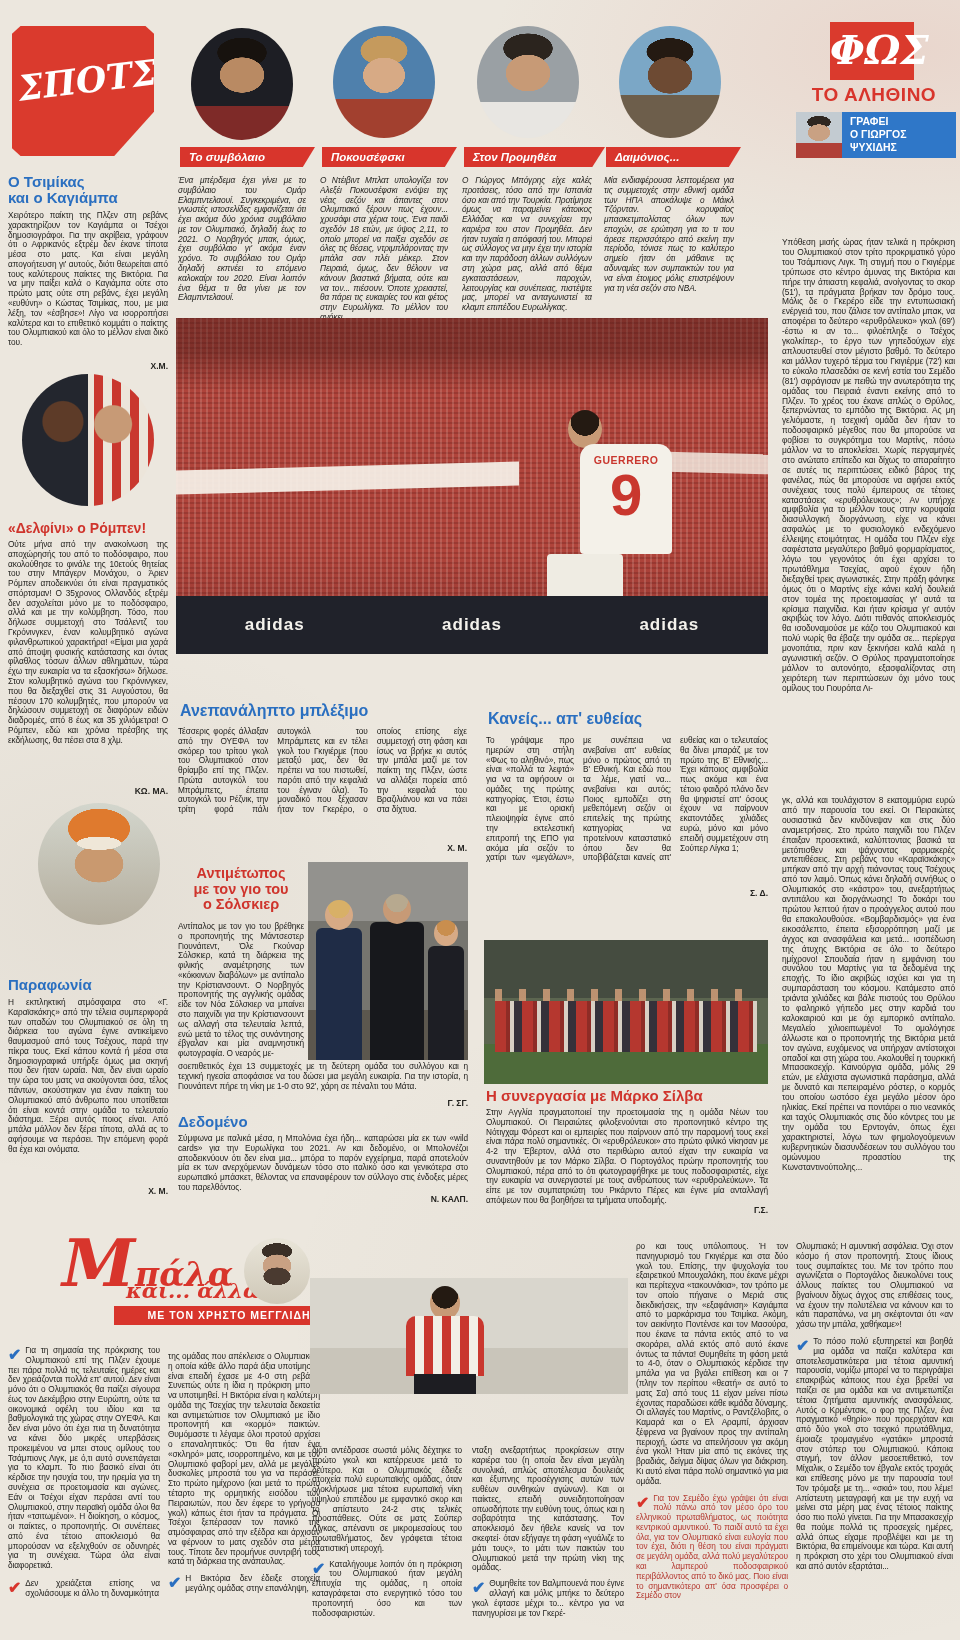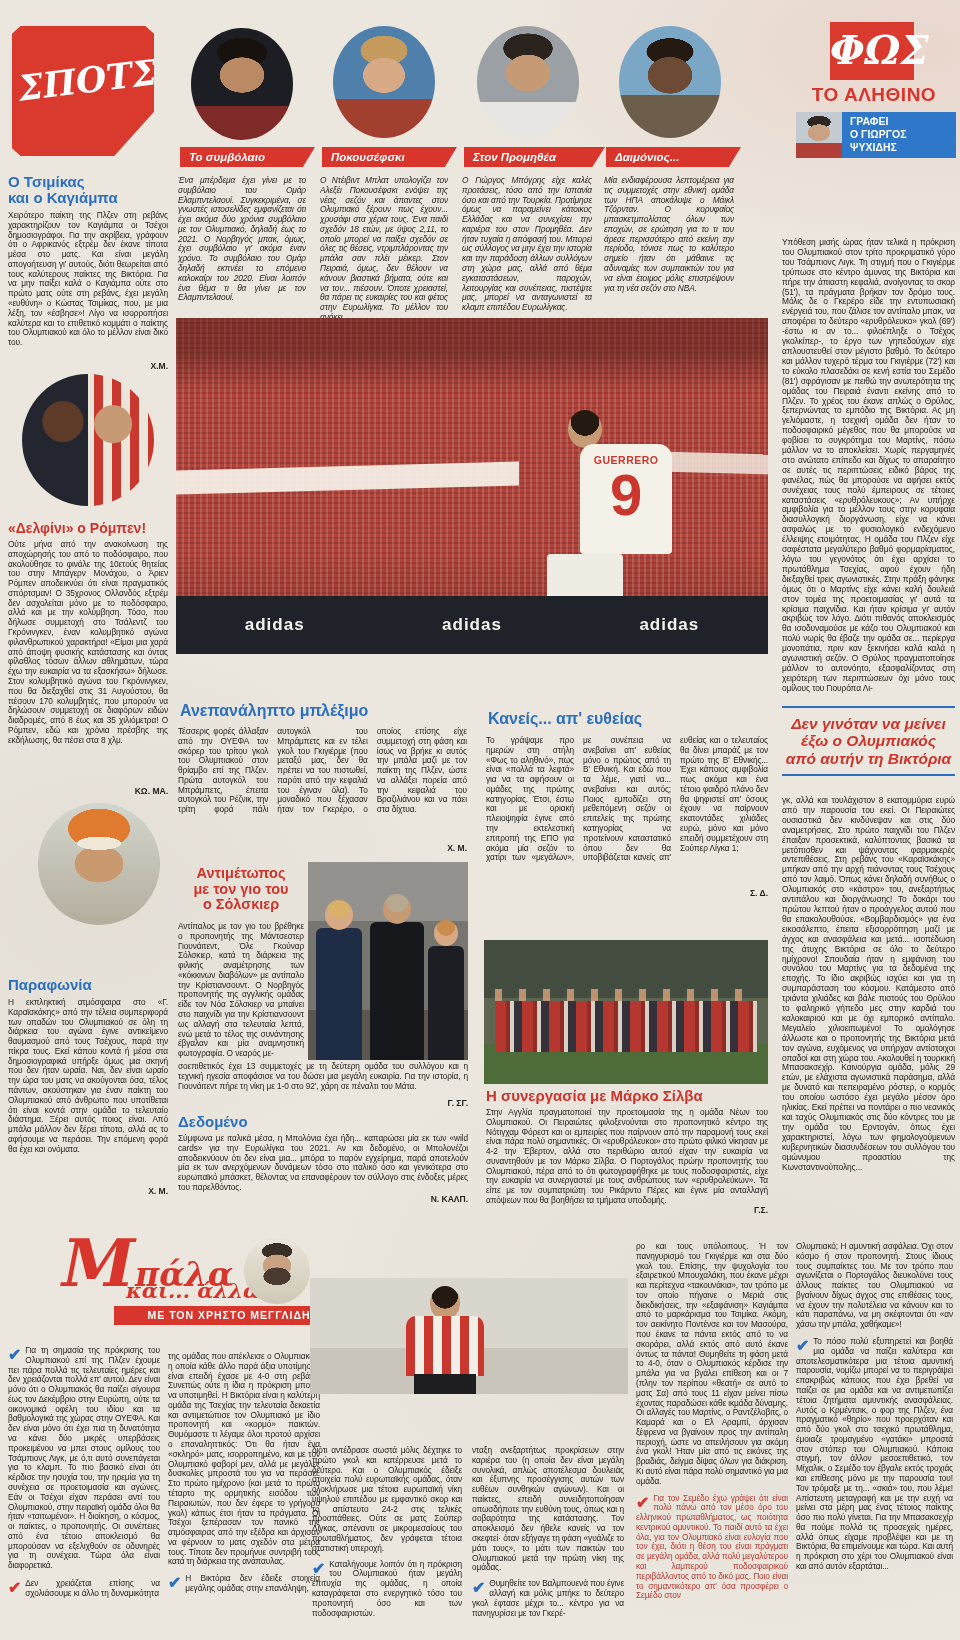--- a/index.html
+++ b/index.html
@@ -188,23 +188,20 @@
     </div>
     <div class="adidas-strip">
       <span>adidas</span>
       <span>adidas</span>
       <span>adidas</span>
     </div>
   </div>
 
   <div class="abs body-txt" style="left:782px;top:238px;width:173px;height:462px;font-size:8.4px;">Υπόθεση μισής ώρας ήταν τελικά η πρόκριση του Ολυμπιακού στον τρίτο προκριματικό γύρο του Τσάμπιονς Λιγκ. Τη στιγμή που ο Γκιγιέρμε τρύπωσε στο κέντρο άμυνας της Βικτόρια και πήρε την άπιαστη κεφαλιά, ανοίγοντας το σκορ (51'), τα πράγματα βρήκαν τον δρόμο τους. Μόλις δε ο Γκερέρο είδε την εντυπωσιακή ενέργειά του, που ζάλισε τον αντίπαλο μπακ, να αποφέρει το δεύτερο «ερυθρόλευκο» γκολ (69') -έστω κι αν το... φιλοέπληξε ο Τσέχος γκολκίπερ-, το έργο των γηπεδούχων είχε απλουστευθεί στον μέγιστο βαθμό. Το δεύτερο και μάλλον τυχερό τέρμα του Γκιγιέρμε (72') και το εύκολο πλασεδάκι σε κενή εστία του Σεμέδο (81') σφράγισαν με πειθώ την ανωτερότητα της ομάδας του Πειραιά έναντι εκείνης από το Πλζεν.
 Το χρέος του έκανε απλώς ο Θρύλος, ξεπερνώντας το εμπόδιο της Βικτόρια. Ας μη γελιόμαστε, η τσεχική ομάδα δεν ήταν το ποδοσφαιρικό μέγεθος που θα μπορούσε να φοβίσει το συγκρότημα του Μαρτίνς, πόσω μάλλον να το αποκλείσει. Χωρίς περγαμηνές στο ανώτατο επίπεδο και δίχως το απαραίτητο σε αυτές τις περιπτώσεις ειδικό βάρος της φανέλας, πώς θα μπορούσε να αφήσει εκτός συνέχειας τους πολύ έμπειρους σε τέτοιες καταστάσεις «ερυθρόλευκους»; Αν υπήρχε αμφιβολία για το μέλλον τους στην κορυφαία διασυλλογική διοργάνωση, είχε να κάνει ασφαλώς με το φυσιολογικό ενδεχόμενο έλλειψης ετοιμότητας. Η ομάδα του Πλζεν είχε σαφέστατα μεγαλύτερο βαθμό φορμαρίσματος, λόγω του γεγονότος ότι έχει αρχίσει το πρωτάθλημα Τσεχίας, αφού έχουν ήδη διεξαχθεί τρεις αγωνιστικές. Στην πράξη φάνηκε όμως ότι ο Μαρτίνς είχε κάνει καλή δουλειά στον τομέα της προετοιμασίας γι' αυτά τα κρίσιμα παιχνίδια. Και ήταν κρίσιμα γι' αυτόν ακριβώς τον λόγο. Διότι πιθανός αποκλεισμός θα ισοδυναμούσε με κάζο του Ολυμπιακού και πολύ νωρίς θα έβαζε την ομάδα σε... περίεργα μονοπάτια, πριν καν ξεκινήσει καλά καλά η αγωνιστική σεζόν. Ο Θρύλος πραγματοποίησε μάλλον το αυτονόητο, εξασφαλίζοντας στη χειρότερη των περιπτώσεων όχι μόνο τους ομίλους του Γιουρόπα Λι-</div>
-  <div class="abs" style="left:782px;top:706px;width:173px;">
-    <div class="box-head">Δεν γινόταν να μείνει έξω ο Ολυμπιακός από αυτήν τη Βικτόρια</div>
-  </div>
   <div class="abs body-txt" style="left:782px;top:796px;width:173px;height:440px;font-size:8.4px;">γκ, αλλά και τουλάχιστον 8 εκατομμύρια ευρώ από την παρουσία του εκεί.
 Οι Πειραιώτες ουσιαστικά δεν κινδύνεψαν και στις δύο αναμετρήσεις. Στο πρώτο παιχνίδι του Πλζεν έπαιξαν προσεκτικά, καλύπτοντας βασικά τα μετόπισθεν και ψάχνοντας φαρμακερές αντεπιθέσεις. Στη ρεβάνς του «Καραϊσκάκης» μπήκαν από την αρχή πιάνοντας τους Τσέχους από τον λαιμό. Όπως κάνει δηλαδή συνήθως ο Ολυμπιακός στο «κάστρο» του, ανεξαρτήτως αντιπάλου και διοργάνωσης! Το δοκάρι του πρώτου λεπτού ήταν ο προάγγελος αυτού που θα επακολουθούσε. «Βομβαρδισμός» για ένα εικοσάλεπτο, έπειτα εξισορρόπηση μαζί με άγχος και ανασφάλεια και μετά... ισοπέδωση της άτυχης Βικτόρια σε όλο το δεύτερο ημίχρονο! Σπουδαία ήταν η εμφάνιση του συνόλου του Μαρτίνς για τα δεδομένα της εποχής. Το ίδιο ακριβώς ισχύει και για τη συμπαράσταση του κόσμου. Κατάμεστο από τριάντα χιλιάδες και βάλε πιστούς του Θρύλου το φαληρικό γήπεδο μες στην καρδιά του καλοκαιριού και με όχι εμπορικό αντίπαλο. Μεγαλείο χιλιοειπωμένο! Το ομολόγησε άλλωστε και ο προπονητής της Βικτόρια μετά τον αγώνα, ευχόμενος να υπήρχαν αντίστοιχοι οπαδοί και στη χώρα του.
 Ακολουθεί η τουρκική Μπασακσεχίρ. Καινούργια ομάδα, μόλις 29 ετών, με ελάχιστα αγωνιστικά παράσημα, αλλά με δυνατό και πεπειραμένο ρόστερ, ο κορμός του οποίου ωστόσο έχει μεγάλο μέσον όρο ηλικίας. Εκεί πρέπει να ποντάρει ο πιο νεανικός και ταχύς Ολυμπιακός στις δύο κόντρες του με την ομάδα του Ερντογάν, όπως έχει χαρακτηριστεί, λόγω των φημολογούμενων κυβερνητικών διασυνδέσεων του συλλόγου του ομώνυμου προαστίου της Κωνσταντινούπολης...</div>
 
   <div class="abs a-title-blue" style="left:180px;top:702px;width:290px;font-size:16px;">Ανεπανάληπτο μπλέξιμο</div>
   <div class="abs body-txt cols3" style="left:178px;top:727px;width:289px;height:116px;">Τέσσερις φορές άλλαξαν από την ΟΥΕΦΑ τον σκόρερ του τρίτου γκολ του Ολυμπιακού στον θρίαμβο επί της Πλζεν. Πρώτα αυτογκόλ του Μπράμπετς, έπειτα αυτογκόλ του Ρέζνικ, την τρίτη φορά πάλι αυτογκόλ του Μπράμπετς και εν τέλει γκολ του Γκιγιέρμε (που μεταξύ μας, δεν θα πρέπει να του πιστωθεί, παρότι από την κεφαλιά του έγιναν όλα). Το μοναδικό που ξέχασαν ήταν τον Γκερέρο, ο οποίος επίσης είχε συμμετοχή στη φάση και ίσως να βρήκε κι αυτός την μπάλα μαζί με τον παίκτη της Πλζεν, ώστε να αλλάξει πορεία από την κεφαλιά του Βραζιλιάνου και να πάει στα δίχτυα.</div>
   <div class="abs sig" style="left:340px;top:843px;width:127px;">Χ. Μ.</div>
 
   <div class="abs a-title-blue" style="left:488px;top:710px;width:282px;font-size:16px;">Κανείς... απ' ευθείας</div>
   <div class="abs body-txt cols3" style="left:486px;top:736px;width:282px;height:152px;">Το γράψαμε προ ημερών στη στήλη «Φως το αληθινό», πως είναι «πολλά τα λεφτά» για να τα αφήσουν οι ομάδες της πρώτης κατηγορίας. Έτσι, έστω και με οριακή πλειοψηφία έγινε από την εκτελεστική επιτροπή της ΕΠΟ για ακόμα μία σεζόν το χατίρι των «μεγάλων», με συνέπεια να ανεβαίνει απ' ευθείας μόνο ο πρώτος από τη Β' Εθνική. Και εδώ που τα λέμε, γιατί να... ανεβαίνει και αυτός; Ποιος εμποδίζει στη μεθεπόμενη σεζόν οι επιτελείς της πρώτης κατηγορίας να προτείνουν καταστατικό όπου δεν θα υποβιβάζεται κανείς απ' ευθείας και ο τελευταίος θα δίνει μπαράζ με τον πρώτο της Β' Εθνικής... Έχει κάποιος αμφιβολία πως ακόμα και ένα τέτοιο φαιδρό πλάνο δεν θα ψηφιστεί απ' όσους έχουν να παίρνουν εκατοντάδες χιλιάδες ευρώ, μόνο και μόνο επειδή συμμετέχουν στη Σούπερ Λίγκα 1;</div>

